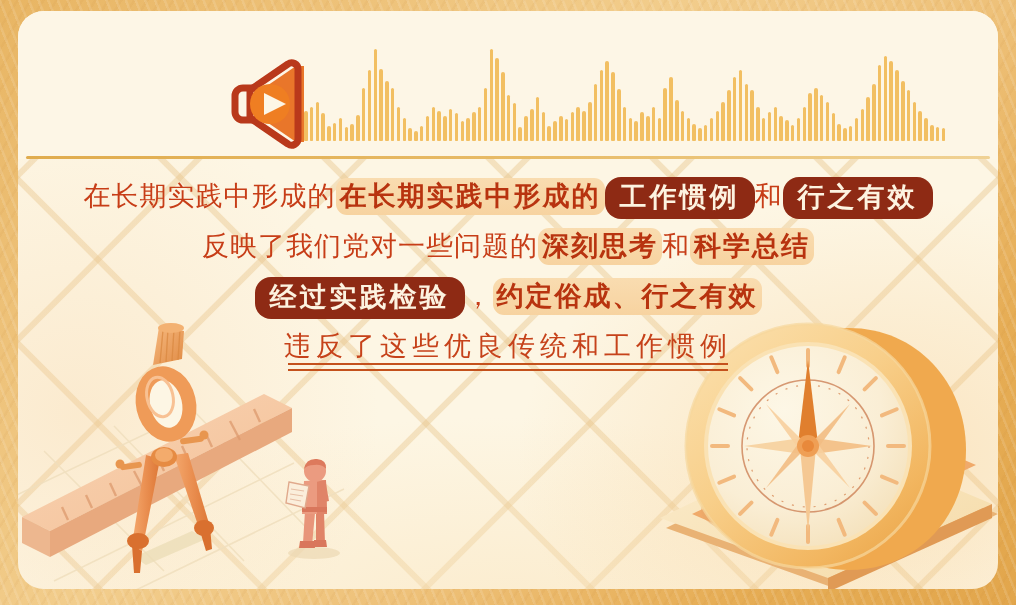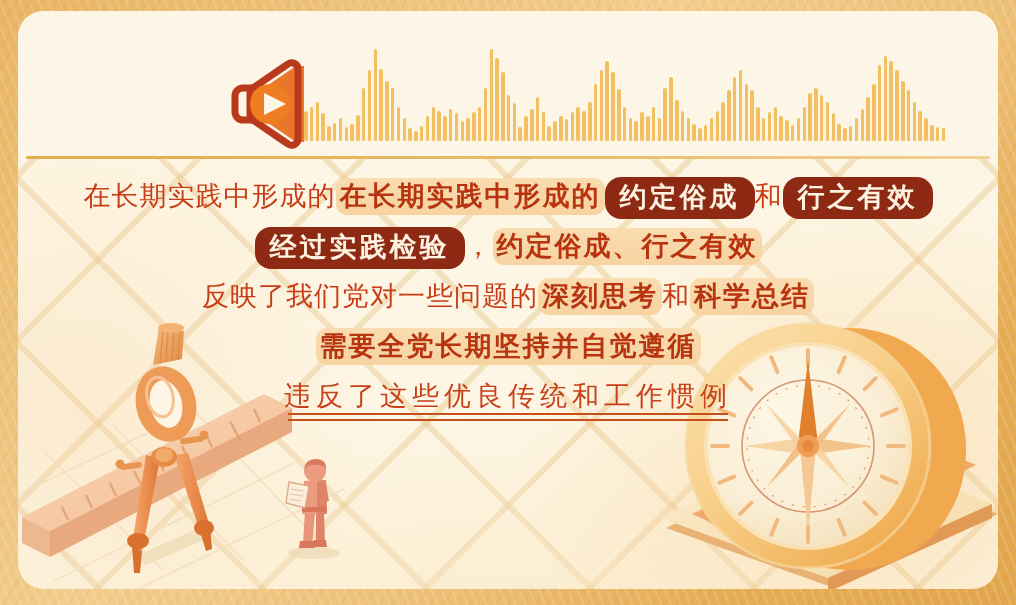--- a/index.html
+++ b/index.html
@@ -534,30 +534,27 @@
           <div class="wv-bar" style="height: 23px;"></div>
           <div class="wv-bar" style="height: 16.1px;"></div>
           <div class="wv-bar" style="height: 13.8px;"></div>
           <div class="wv-bar" style="height: 12.65px;"></div>
         </div>
     </div>
     <div class="header-divider"></div>
 
     <div class="body-text">
       <div class="row">
-        <span class="tline" id="line1"><span class="plain">在长期实践中形成的</span><span class="hl">在长期实践中形成的</span><span class="pill">约定俗成</span><span class="plain">和</span><span class="pill">行之有效</span></span>
-      </div>
-      <div class="row">
-        <span class="tline" id="line2"><span class="pill">经过实践检验</span><span class="plain">，</span><span class="hl">约定俗成、行之有效</span></span>
+        <span class="tline" id="line1"><span class="plain">在长期实践中形成的</span><span class="hl">在长期实践中形成的</span><span class="pill">工作惯例</span><span class="plain">和</span><span class="pill">行之有效</span></span>
       </div>
       <div class="row">
         <span class="tline" id="line3"><span class="plain">反映了我们党对一些问题的</span><span class="hl">深刻思考</span><span class="plain">和</span><span class="hl">科学总结</span></span>
       </div>
       <div class="row">
-        <span class="tline" id="line4"><span class="hl">需要全党长期坚持并自觉遵循</span></span>
+        <span class="tline" id="line2"><span class="pill">经过实践检验</span><span class="plain">，</span><span class="hl">约定俗成、行之有效</span></span>
       </div>
       <div class="row tall">
         <span class="tline underlined">违反了这些优良传统和工作惯例</span>
       </div>
     </div>
 
   </div>
 </div>
 
 </body></html>

